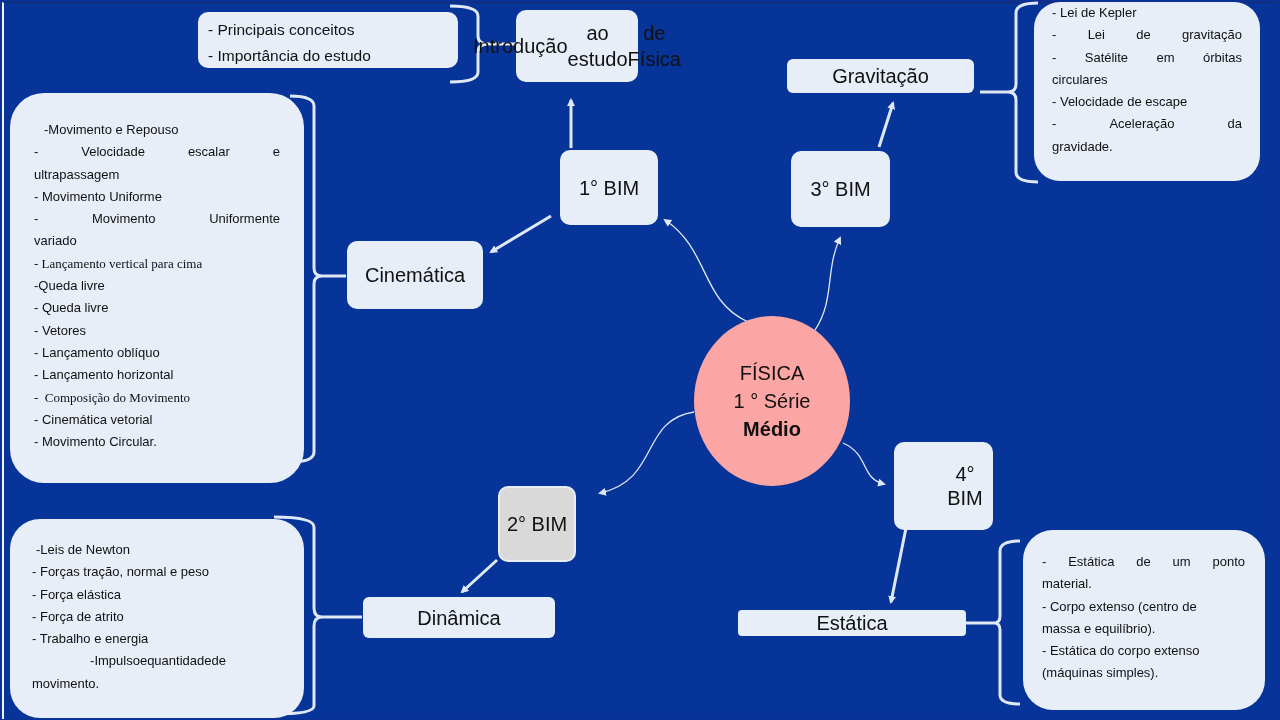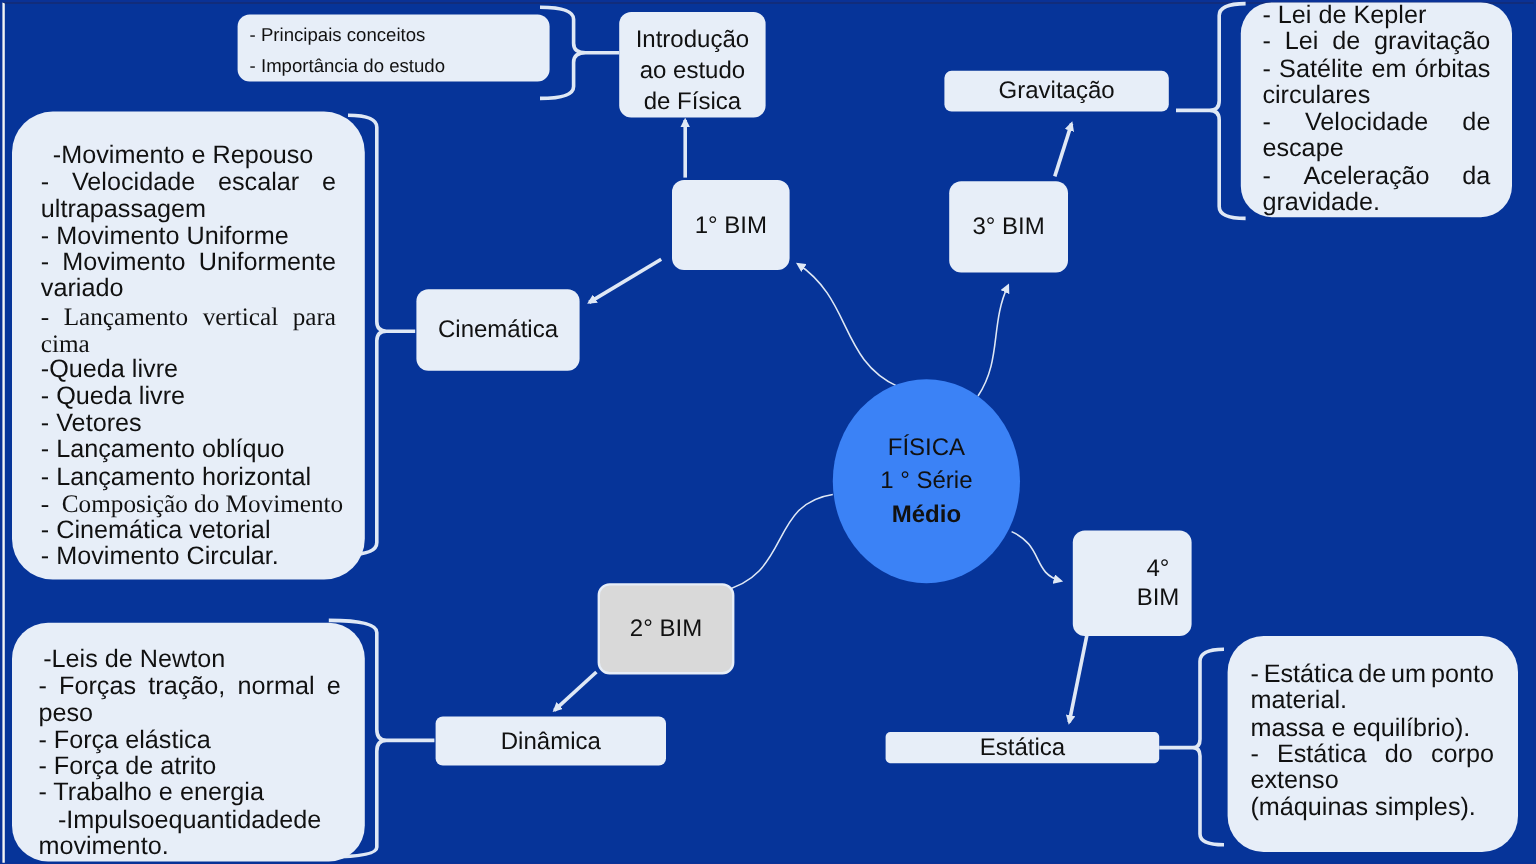--- a/index.html
+++ b/index.html
@@ -1,23 +1,23 @@
 <!DOCTYPE html>
 <html><head>
 <meta charset="utf-8">
 <style>
   html, body { margin:0; padding:0; }
   body { width:1280px; height:720px; background:#0a3296; position:relative; overflow:hidden; font-family:"Liberation Sans", sans-serif; color:#111; }
   .frame { position:absolute; left:2px; top:2px; width:1274px; height:716px; border-left:2px solid #f4f4f4; border-top:1px solid #1a2a6a; background:#063499; }
   .box { position:absolute; background:#e7eef8; border-radius:10px; box-sizing:border-box; }
   .node { display:flex; align-items:center; justify-content:center; text-align:center; font-size:20px; line-height:1.2; }
-  .list { font-size:21px; line-height:22.3px; padding:0; }
+  .list { font-size:13px; line-height:22.3px; padding:0; }
   .list div { text-align:justify; text-align-last:left; }
   svg.links { position:absolute; left:0; top:0; width:1280px; height:720px; pointer-events:none; }
-  .center { position:absolute; left:694px; top:316px; width:156px; height:170px; border-radius:50%; background:#3b82f6; display:flex; flex-direction:column; align-items:center; justify-content:center; font-size:20px; line-height:28px; text-align:center; }
+  .center { position:absolute; left:694px; top:316px; width:156px; height:170px; border-radius:50%; background:#fca5a5; display:flex; flex-direction:column; align-items:center; justify-content:center; font-size:20px; line-height:28px; text-align:center; }
   .center b { font-weight:bold; }
 </style>
 </head>
 <body>
 
 <div class="frame"></div>
 
 <svg class="links" viewBox="0 0 1280 720">
   <defs>
     <marker id="ah" markerWidth="8" markerHeight="8" refX="6" refY="4" orient="auto" markerUnits="userSpaceOnUse">
@@ -48,21 +48,21 @@
   <path d="M274,517 Q314,517 314,527 L314,608 Q314,617 322,617 L362,617 M322,617 Q314,617 314,626 L314,706 Q314,714 274,714" stroke="#dfe8f5" stroke-width="3" fill="none"></path>
   <path d="M1038,3 Q1016,3 1016,13 L1016,84 Q1016,92 1008,92 L980,92 M1008,92 Q1016,92 1016,100 L1016,172 Q1016,182 1038,182" stroke="#dfe8f5" stroke-width="3" fill="none"></path>
   <path d="M1020,541 Q1000,541 1000,551 L1000,616 Q1000,623 994,623 L966,623 M994,623 Q1000,623 1000,630 L1000,695 Q1000,704 1020,704" stroke="#dfe8f5" stroke-width="3" fill="none"></path>
 </svg>
 
 <div class="box list" style="left:198px;top:12px;width:260px;height:56px;padding:5px 10px;font-size:15.5px;line-height:26px;">
   <div>- Principais conceitos</div>
   <div>- Importância do estudo</div>
 </div>
 
-<div class="box node" style="left:516px;top:10px;width:122px;height:88px;flex-direction:column;line-height:26px;justify-content:flex-end;">
+<div class="box node" style="left:516px;top:10px;width:122px;height:72px;flex-direction:row;line-height:26px;">
   <span>Introdução</span>
   <span>ao estudo</span>
   <span>de Física</span>
 </div>
 
 <div class="box node" style="left:560px;top:150px;width:98px;height:75px;">
   <span>1° BIM</span>
 </div>
 
 <div class="box node" style="left:347px;top:241px;width:136px;height:68px;">
@@ -127,21 +127,21 @@
   <div>circulares</div>
   <div>- Velocidade de escape</div>
   <div style="display:flex;justify-content:space-between;">
       <span>-</span>
       <span>Aceleração</span>
       <span>da</span>
     </div>
   <div>gravidade.</div>
 </div>
 
-<div class="box node" style="left:498px;top:486px;width:114px;height:76px;background:#d9d9d9;border:2px solid #e7eef8;">
+<div class="box node" style="left:498px;top:486px;width:78px;height:76px;background:#d9d9d9;border:2px solid #e7eef8;">
   <span>2° BIM</span>
 </div>
 
 <div class="box node" style="left:363px;top:597px;width:192px;height:41px;border-radius:6px;">
   <span>Dinâmica</span>
 </div>
 
 <div class="box list" style="left:10px;top:519px;width:294px;height:199px;border-radius:30px;padding:20px 20px 12px 22px;">
   <div style="margin-left:4px;">-Leis de Newton</div>
   <div>- Forças tração, normal e peso</div>
@@ -167,16 +167,19 @@
 
 <div class="box list" style="left:1023px;top:530px;width:242px;height:180px;border-radius:30px;padding:21px 20px 0 19px;">
   <div style="display:flex;justify-content:space-between;">
       <span>-</span>
       <span>Estática</span>
       <span>de</span>
       <span>um</span>
       <span>ponto</span>
     </div>
   <div>material.</div>
+  <div style="display:flex;justify-content:space-between;">
+      <span>- Corpo extenso (centro de</span>
+    </div>
   <div>massa e equilíbrio).</div>
   <div>- Estática do corpo extenso</div>
   <div>(máquinas simples).</div>
 </div>
 
 </body></html>

